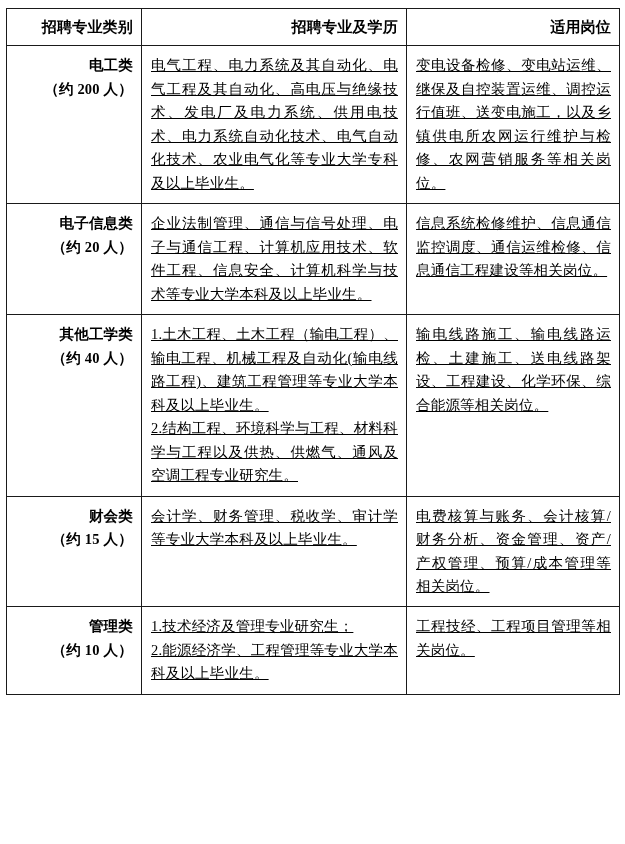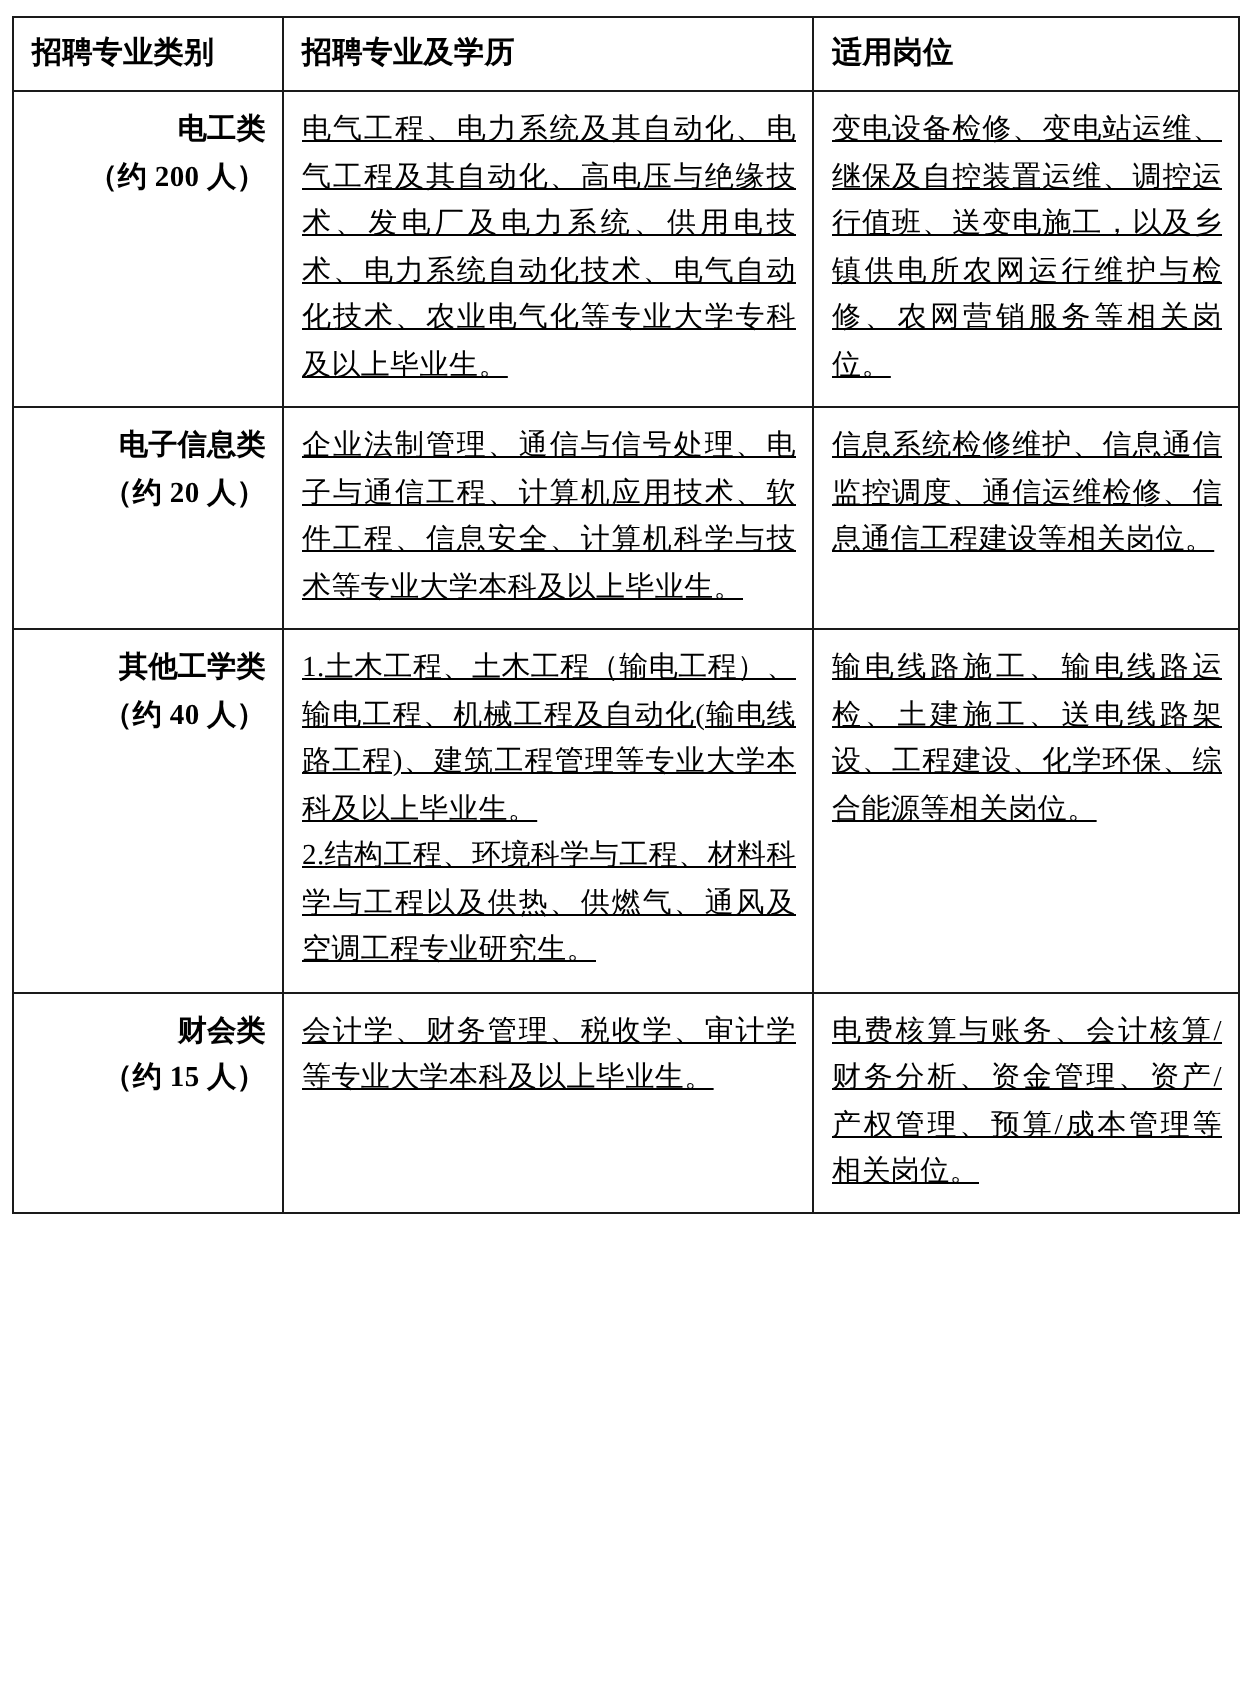--- a/index.html
+++ b/index.html
@@ -30,21 +30,21 @@
   table.recruit-table td,
   table.recruit-table th {
     border: 1px solid #1a1a1a;
     vertical-align: top;
     padding: 8px 8px 8px 9px;
     font-size: 14.5px;
     line-height: 1.62;
     letter-spacing: 0.2px;
   }
   table.recruit-table th {
-    text-align: left;
+    text-align: right;
     font-weight: bold;
     padding-top: 6px;
     padding-bottom: 6px;
     vertical-align: middle;
     font-size: 15px;
   }
   col.c1 { width: 135px; }
   col.c2 { width: 265px; }
   col.c3 { width: 213px; }
 
@@ -133,15 +133,28 @@
             <span class="cat-name">财会类</span>
             <span class="cat-count">（约 15 人）</span>
           </td>
           <td class="body-cell">
             <span class="line">会计学、财务管理、税收学、审计学等专业大学本科及以上毕业生。</span>
           </td>
           <td class="body-cell">
             <span class="line">电费核算与账务、会计核算/财务分析、资金管理、资产/产权管理、预算/成本管理等相关岗位。</span>
           </td>
         </tr>
+        <tr>
+          <td class="cat">
+            <span class="cat-name">管理类</span>
+            <span class="cat-count">（约 10 人）</span>
+          </td>
+          <td class="body-cell">
+            <span class="line">1.技术经济及管理专业研究生；</span>
+            <span class="line">2.能源经济学、工程管理等专业大学本科及以上毕业生。</span>
+          </td>
+          <td class="body-cell">
+            <span class="line">工程技经、工程项目管理等相关岗位。</span>
+          </td>
+        </tr>
       </tbody>
   </table>
 </div>
 
 </body></html>

